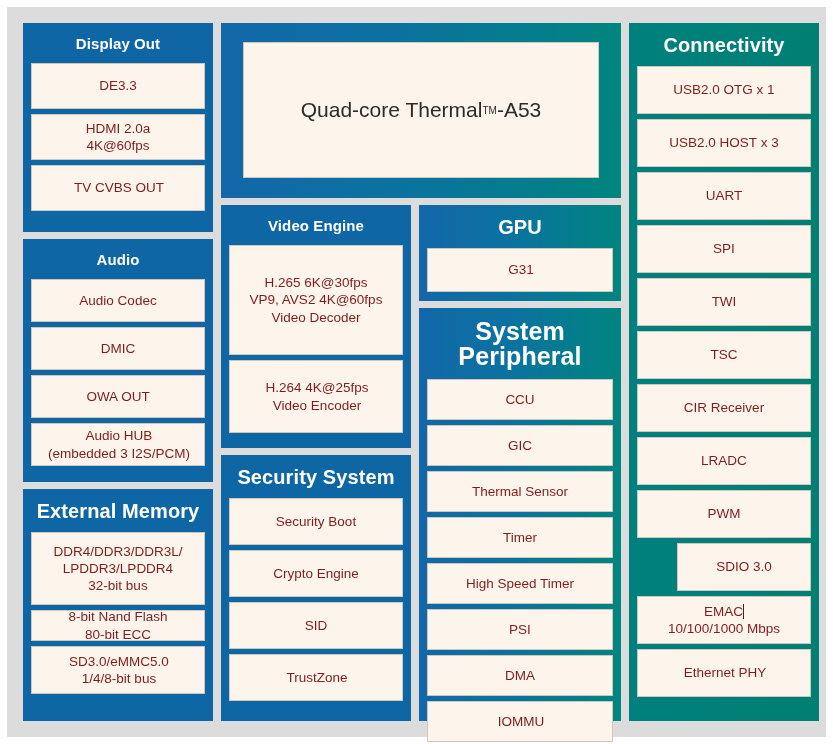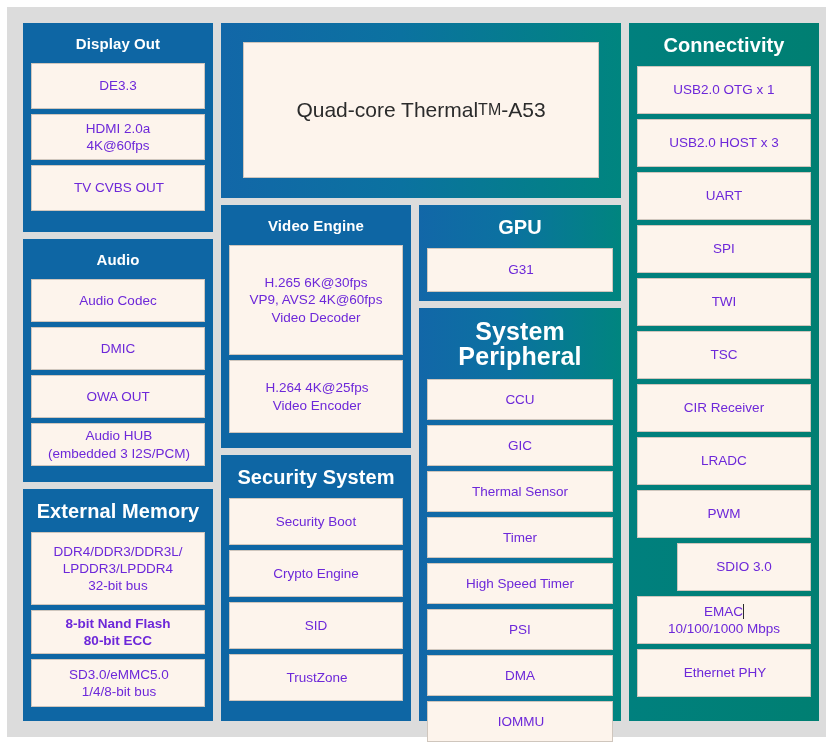--- a/index.html
+++ b/index.html
@@ -48,21 +48,21 @@
   }
   .t-22 { font-size: 15px; padding: 13px 0 12px 0; }
   .t-20 { font-size: 20px; padding: 12px 0 11px 0; }
   .t-19 { font-size: 25px; padding: 11px 0 10px 0; }
 
   
   .cell {
     background: #fdf4ec;
     border: 1px solid #cfc6bd;
     box-sizing: border-box;
-    color: #6d28d9;
+    color: #7f1d1d;
     font-size: 13.5px;
     line-height: 1.28;
     display: flex;
     align-items: center;
     justify-content: center;
     text-align: center;
     margin-bottom: 5px;
     padding: 2px 4px;
   }
   .cell:last-child { margin-bottom: 0; padding-left: 6px; }
@@ -85,21 +85,21 @@
     position: absolute;
     left: 22px; top: 19px;
     width: 356px; height: 136px;
     background: #fdf4ec;
     border: 1px solid #cfc6bd;
     box-sizing: border-box;
     display: flex; align-items: center; justify-content: center;
     font-size: 21px;
     color: #2b2b2b;
   }
-  #cpu-inner sup { font-size: 16px; vertical-align: super; }
+  #cpu-inner sup { font-size: 10px; vertical-align: super; }
 
   
   #display-block  { left: 16px;  top: 16px;  width: 190px; height: 209px; }
   #audio-block    { left: 16px;  top: 232px; width: 190px; height: 243px; }
   #extmem-block   { left: 16px;  top: 482px; width: 190px; height: 232px; }
 
   
   #video-block    { left: 214px; top: 198px; width: 190px; height: 243px; }
   #security-block { left: 214px; top: 448px; width: 190px; height: 266px; }
 
@@ -175,21 +175,21 @@
   <div class="block" id="extmem-block">
     <div class="block-title t-20">External Memory</div>
     <div class="cell-list">
         <div class="cell" style="height: 73px;">
           <div class="lines">
             <div>DDR4/DDR3/DDR3L/</div>
             <div>LPDDR3/LPDDR4</div>
             <div>32-bit bus</div>
           </div>
         </div>
-        <div class="cell" style="height: 44px; font-weight: bold;">
+        <div class="cell" style="height: 31px;">
           <div class="lines">
             <div>8-bit Nand Flash</div>
             <div>80-bit ECC</div>
           </div>
         </div>
         <div class="cell" style="height: 48px;">
           <div class="lines">
             <div>SD3.0/eMMC5.0</div>
             <div>1/4/8-bit bus</div>
           </div>

